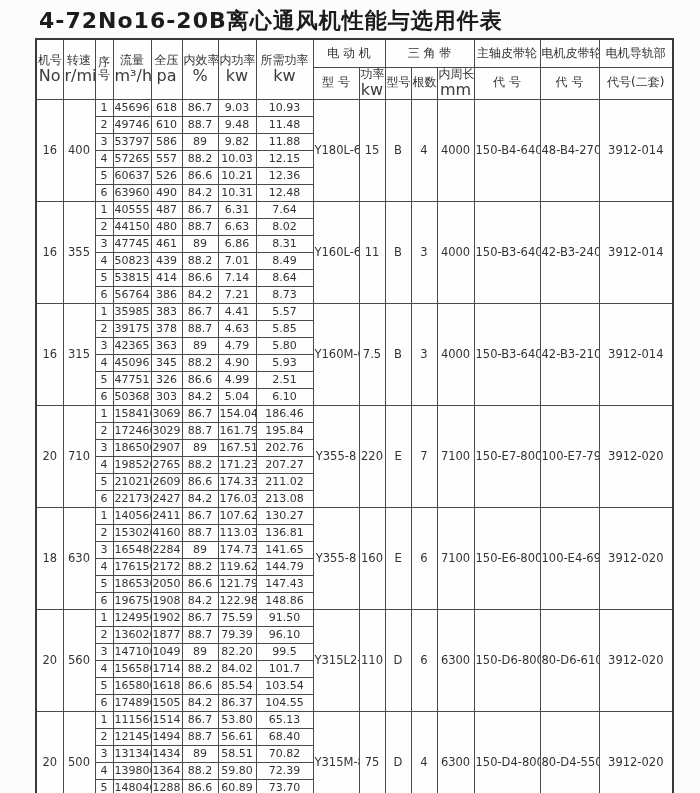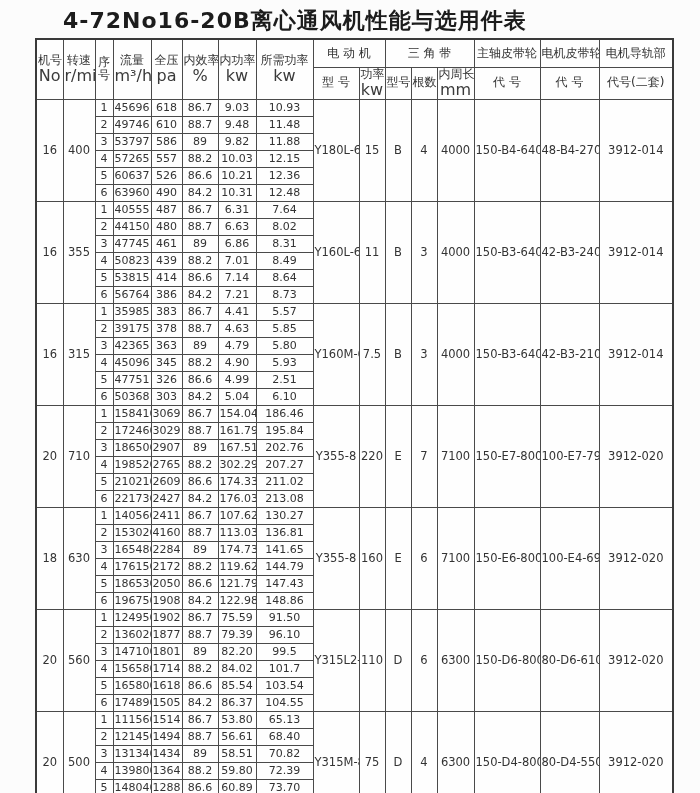--- a/index.html
+++ b/index.html
@@ -7,21 +7,21 @@
     width:700px;height:793px;
     background:#fcfcfc;
     font-family:"DejaVu Sans",sans-serif;
     color:#2b2b2b;
     overflow:hidden;
   }
   .page{position:relative;width:700px;height:793px;}
   .doc-title{
     position:absolute;left:39px;top:6px;
     font-size:22px;font-weight:bold;color:#1c1c1c;
-    letter-spacing:1px;white-space:nowrap;margin-left:24px;
+    letter-spacing:1px;white-space:nowrap;
   }
   table.spec{
     position:absolute;left:35px;top:38px;
     border-collapse:collapse;table-layout:fixed;
     width:637px;
     background:#fefefe;
     font-size:11px;
   }
   table.spec th, table.spec td{
     border:1px solid #4a4a4a;
@@ -329,21 +329,21 @@
           <td>2907</td>
           <td>89</td>
           <td>167.51</td>
           <td>202.76</td>
         </tr>
         <tr>
           <td>4</td>
           <td>198520</td>
           <td>2765</td>
           <td>88.2</td>
-          <td>302.29</td>
+          <td>171.23</td>
           <td>207.27</td>
         </tr>
         <tr>
           <td>5</td>
           <td>210210</td>
           <td>2609</td>
           <td>86.6</td>
           <td>174.33</td>
           <td>211.02</td>
         </tr>
@@ -435,21 +435,21 @@
           <td>2</td>
           <td>136020</td>
           <td>1877</td>
           <td>88.7</td>
           <td>79.39</td>
           <td>96.10</td>
         </tr>
         <tr>
           <td>3</td>
           <td>147100</td>
-          <td>1801</td>
+          <td>1049</td>
           <td>89</td>
           <td>82.20</td>
           <td>99.5</td>
         </tr>
         <tr>
           <td>4</td>
           <td>156580</td>
           <td>1714</td>
           <td>88.2</td>
           <td>84.02</td>

